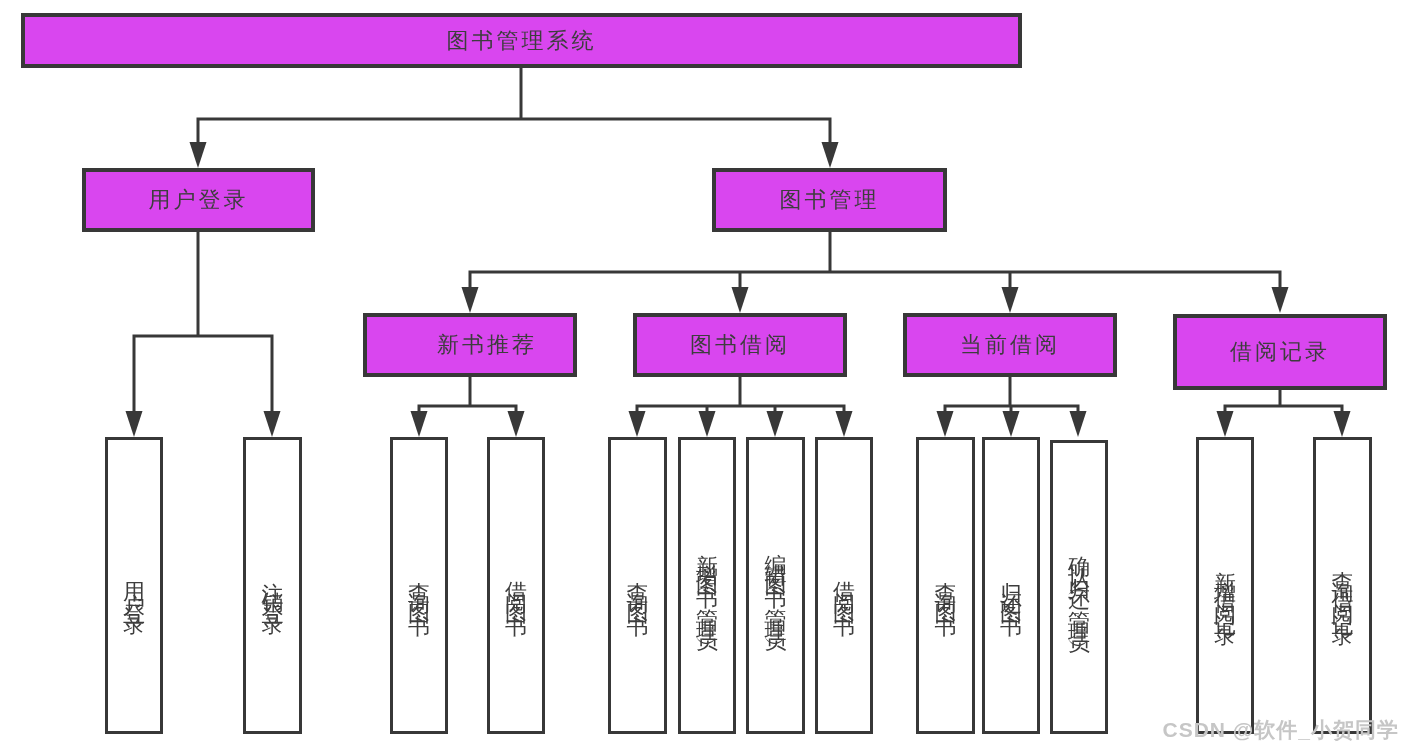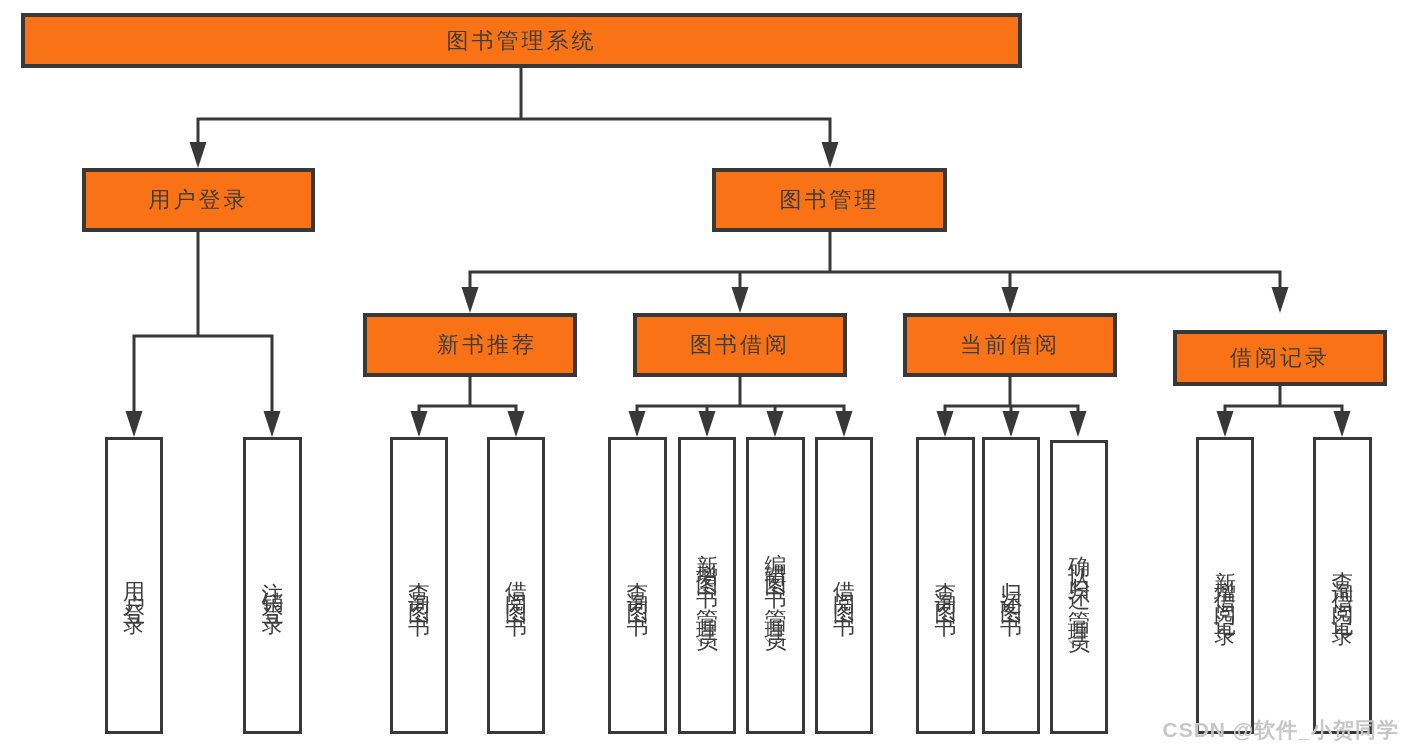--- a/index.html
+++ b/index.html
@@ -5,21 +5,21 @@
   html,body{margin:0;padding:0;background:#ffffff;}
   body{font-family:"Liberation Sans","DejaVu Sans",sans-serif;}
   .canvas{
     position:relative;width:1405px;height:747px;background:var(--bg,#fff);
     overflow:hidden;color:var(--text,#3d3d3d);
   }
   svg.wires{position:absolute;left:0;top:0;width:1405px;height:747px;z-index:1;}
   svg.wires path{fill:none;stroke:var(--line,#383838);stroke-width:3;}
   svg.wires polygon{fill:var(--line,#383838);stroke:none;}
   .node{
-    position:absolute;box-sizing:border-box;background:#f97316;
+    position:absolute;box-sizing:border-box;background:#d946ef;
     border:4px solid var(--line,#383838);
     display:flex;align-items:center;justify-content:center;
     font-size:22px;letter-spacing:3px;color:var(--text,#3d3d3d);
     z-index:2;white-space:nowrap;
   }
   .leaf{
     position:absolute;box-sizing:border-box;background:#fff;
     border:3px solid var(--line,#383838);
     display:flex;align-items:center;justify-content:center;
     z-index:2;
@@ -100,21 +100,21 @@
 
   <div class="node" style="left:363px;top:313px;width:214px;height:64px;padding-left:34px;">
     <span>新书推荐</span>
   </div>
   <div class="node" style="left:903px;top:313px;width:214px;height:64px;">
     <span>当前借阅</span>
   </div>
   <div class="node" style="left:633px;top:313px;width:214px;height:64px;">
     <span>图书借阅</span>
   </div>
-  <div class="node" style="left:1173px;top:330px;width:214px;height:56px;align-items:center;">
+  <div class="node" style="left:1173px;top:314px;width:214px;height:76px;align-items:center;">
     <span>借阅记录</span>
   </div>
 
   <div class="leaf" style="left:105px;top:437px;width:58px;height:297px;">
     <span>用户登录</span>
   </div>
   <div class="leaf" style="left:243px;top:437px;width:59px;height:297px;">
     <span>注销登录</span>
   </div>
 

